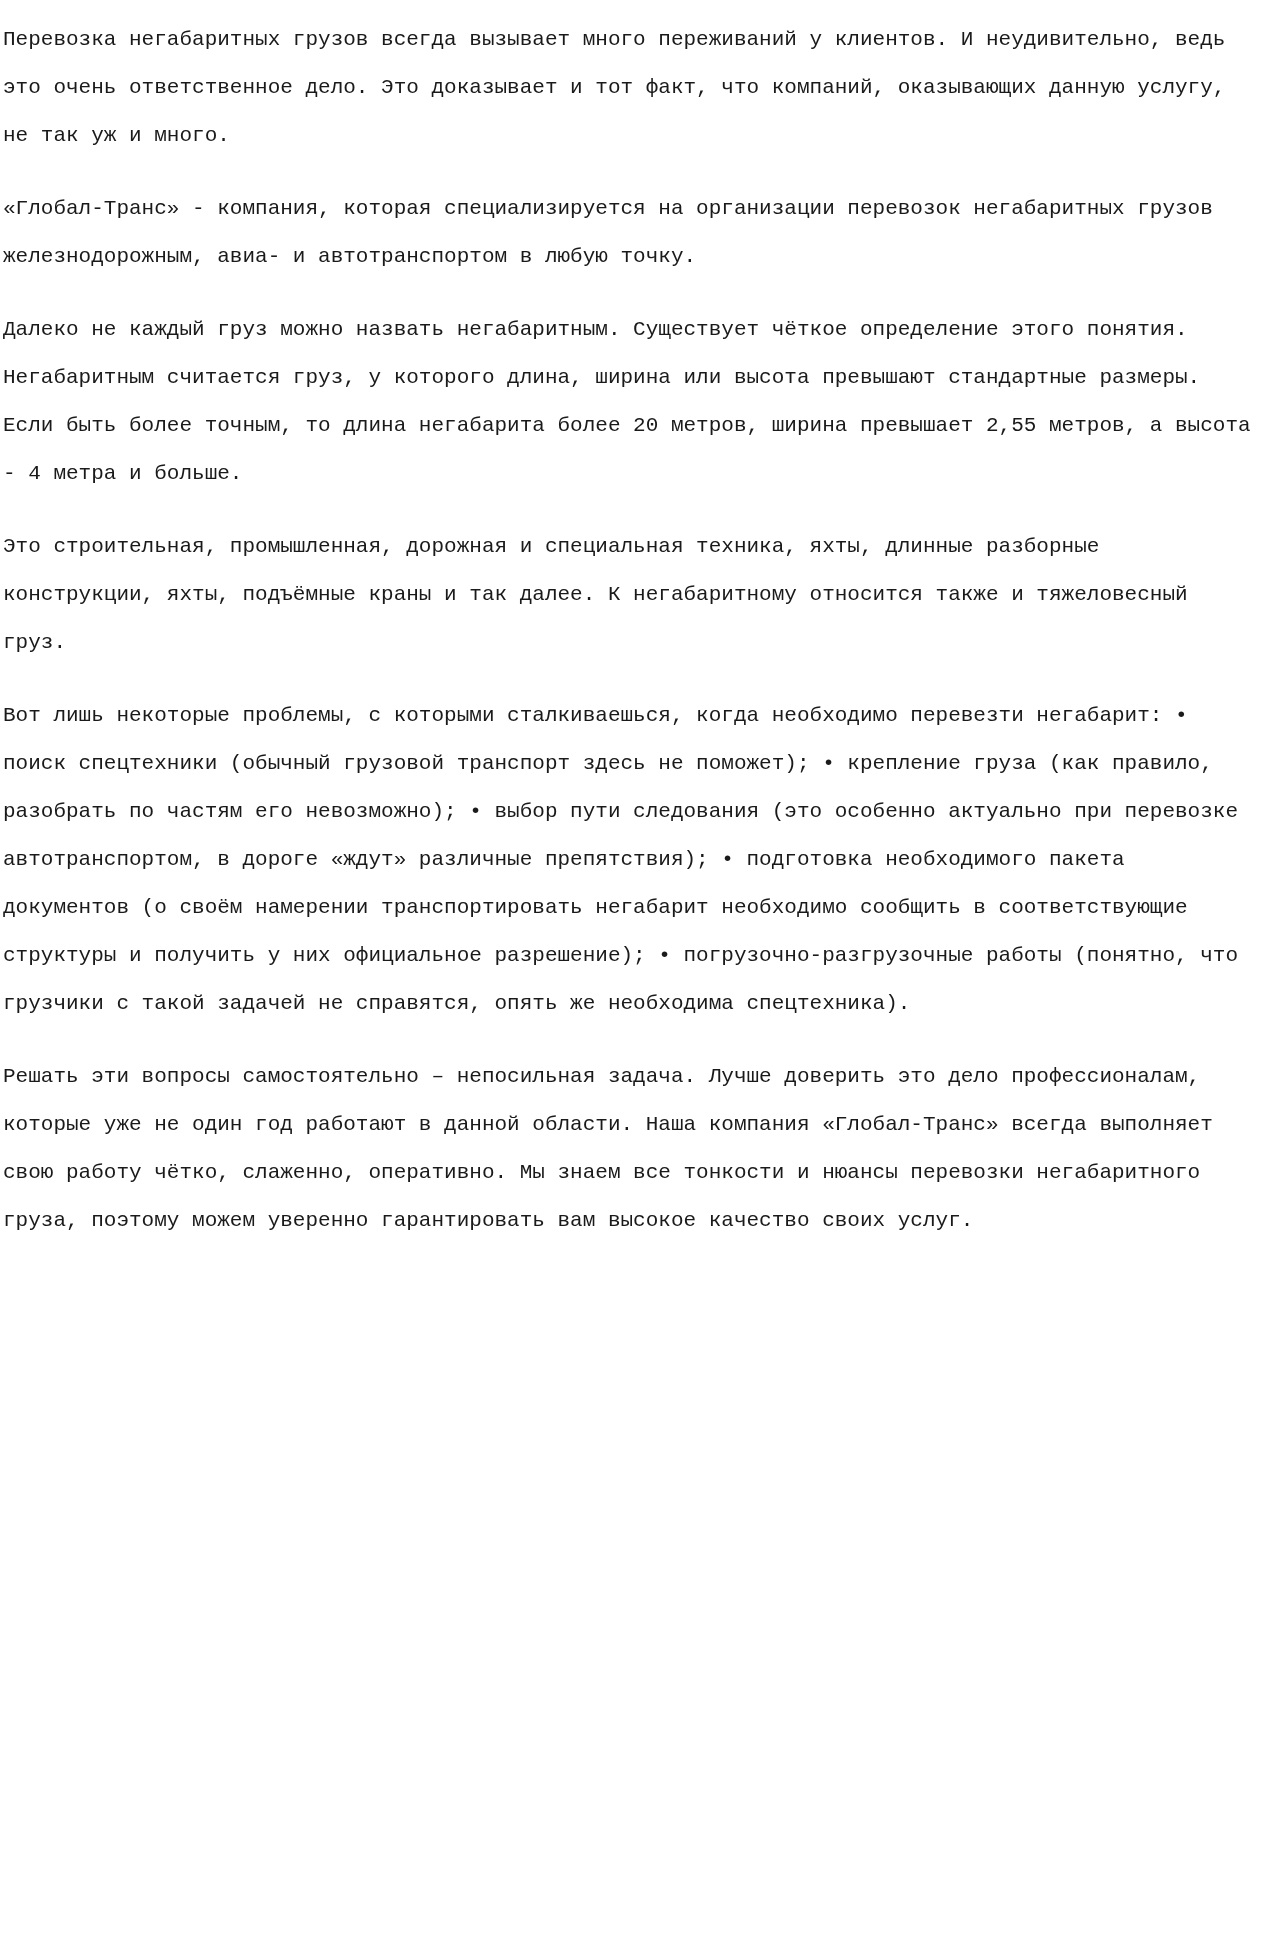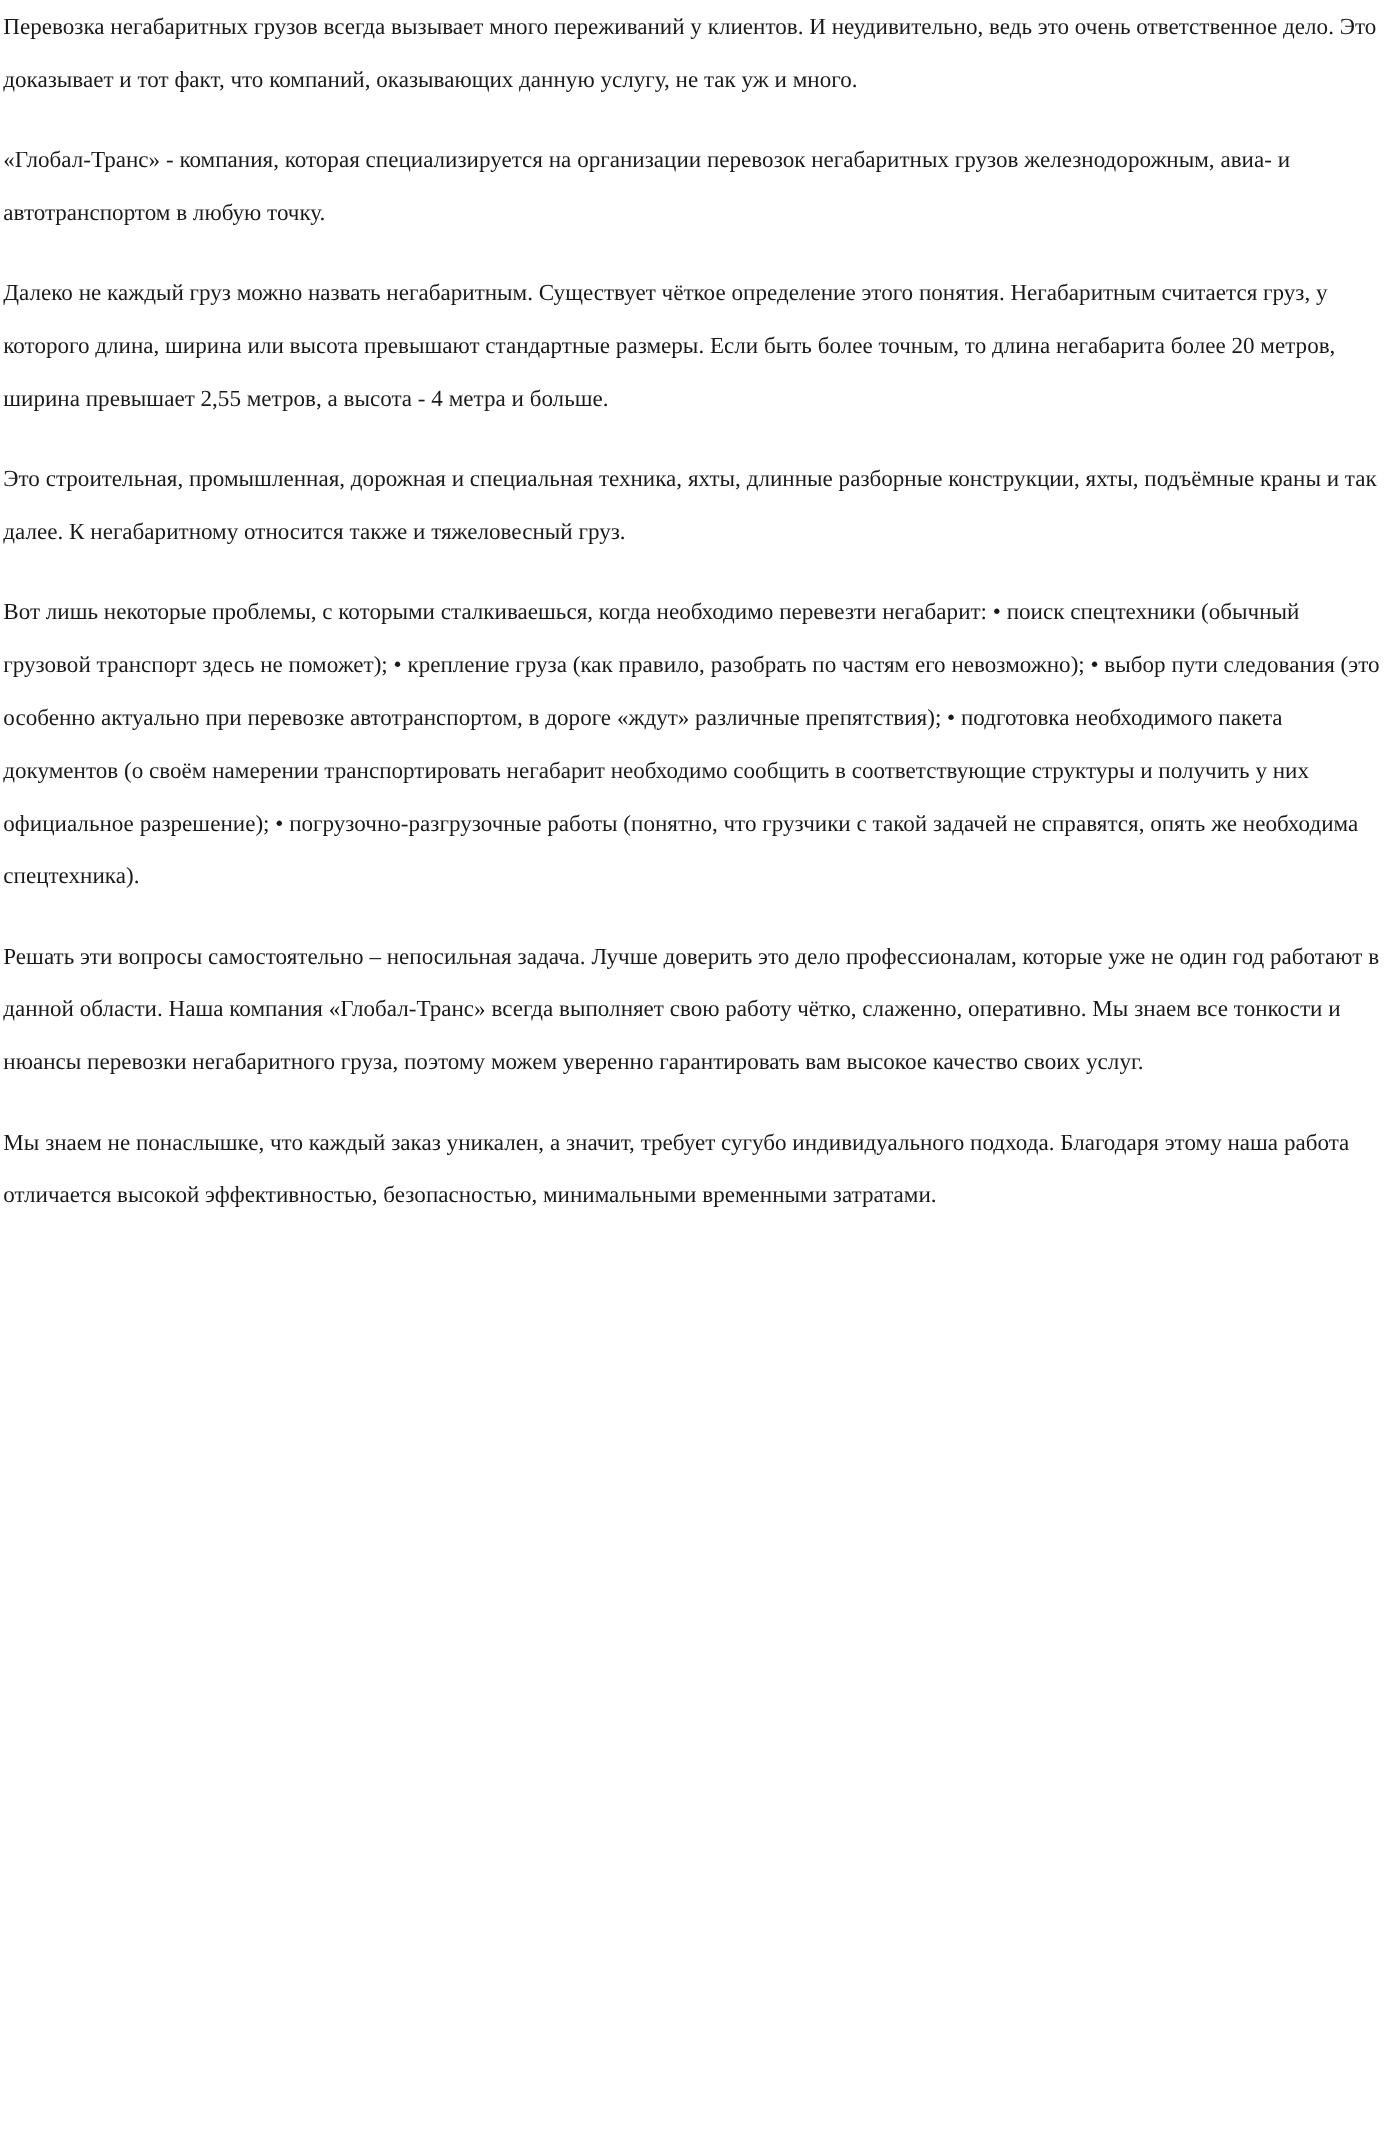--- a/index.html
+++ b/index.html
@@ -8,22 +8,22 @@
   }
   body {
     width: 1270px;
     height: 1936px;
     overflow: hidden;
     background: #ffffff;
   }
   .doc {
     box-sizing: border-box;
     width: 1270px;
-    padding: 0 15px 0 3px;
-    font-family: Liberation Serif, serif;
+    padding: 16px 15px 0 3px;
+    font-family: Liberation Mono, monospace;
     font-size: 21px;
     line-height: 48px;
     font-weight: 400;
     color: #1a1a1a;
     text-align: left;
     word-spacing: normal;
   }
   .doc p {
     margin: 0 0 25px 0;
   }
@@ -35,15 +35,14 @@
 <body style="background: rgb(255, 255, 255);">
 
 <main class="doc" style="color: rgb(26, 26, 26);">
   <article>
       <p>Перевозка негабаритных грузов всегда вызывает много переживаний у клиентов. И неудивительно, ведь это очень ответственное дело. Это доказывает и тот факт, что компаний, оказывающих данную услугу, не так уж и много.</p>
       <p>«Глобал-Транс» - компания, которая специализируется на организации перевозок негабаритных грузов железнодорожным, авиа- и автотранспортом в любую точку.</p>
       <p>Далеко не каждый груз можно назвать негабаритным. Существует чёткое определение этого понятия. Негабаритным считается груз, у которого длина, ширина или высота превышают стандартные размеры. Если быть более точным, то длина негабарита более 20 метров, ширина превышает 2,55 метров, а высота - 4 метра и больше.</p>
       <p>Это строительная, промышленная, дорожная и специальная техника, яхты, длинные разборные конструкции, яхты, подъёмные краны и так далее. К негабаритному относится также и тяжеловесный груз.</p>
       <p>Вот лишь некоторые проблемы, с которыми сталкиваешься, когда необходимо перевезти негабарит: • поиск спецтехники (обычный грузовой транспорт здесь не поможет); • крепление груза (как правило, разобрать по частям его невозможно); • выбор пути следования (это особенно актуально при перевозке автотранспортом, в дороге «ждут» различные препятствия); • подготовка необходимого пакета документов (о своём намерении транспортировать негабарит необходимо сообщить в соответствующие структуры и получить у них официальное разрешение); • погрузочно-разгрузочные работы (понятно, что грузчики с такой задачей не справятся, опять же необходима спецтехника).</p>
       <p>Решать эти вопросы самостоятельно – непосильная задача. Лучше доверить это дело профессионалам, которые уже не один год работают в данной области. Наша компания «Глобал-Транс» всегда выполняет свою работу чётко, слаженно, оперативно. Мы знаем все тонкости и нюансы перевозки негабаритного груза, поэтому можем уверенно гарантировать вам высокое качество своих услуг.</p>
-      <p>Мы знаем не понаслышке, что каждый заказ уникален, а значит, требует сугубо индивидуального подхода. Благодаря этому наша работа отличается высокой эффективностью, безопасностью, минимальными временными затратами.</p>
     </article>
 </main>
 
 </body></html>

